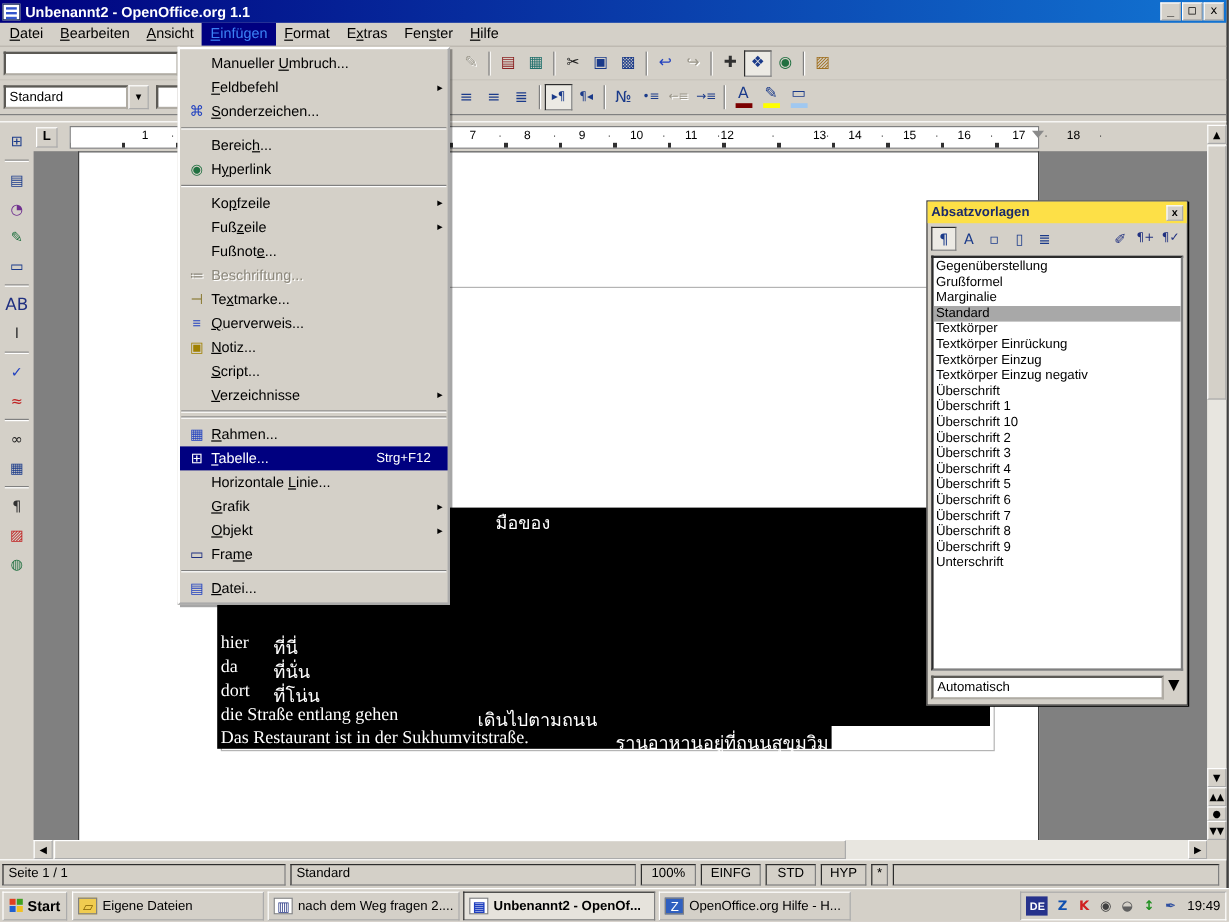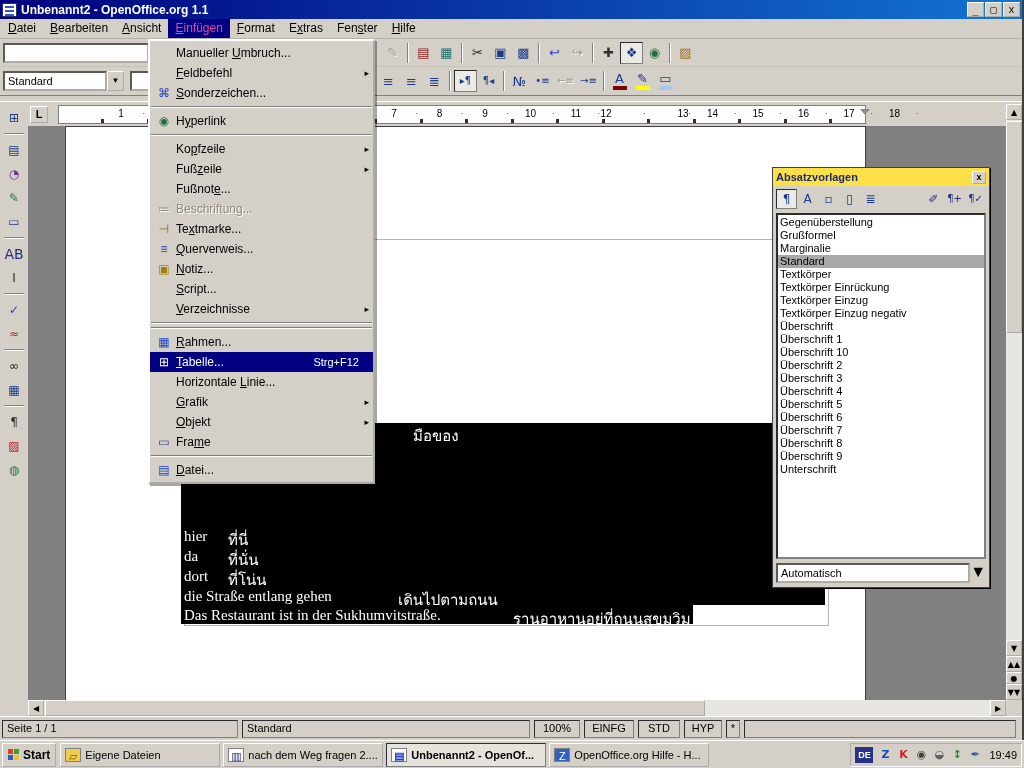--- a/index.html
+++ b/index.html
@@ -17,21 +17,21 @@
   #titlebar .appicon:before { content:""; position:absolute; left:2px; top:2px; right:2px; height:2px;
     background:#3355cc; box-shadow:0 4px 0 #3355cc, 0 8px 0 #3355cc; }
   #titlebar .title { font-size:12px; font-weight:bold; flex:1; white-space:nowrap; }
   .capbtn { width:17px; height:15px; background:#d4d0c8; border:1px outset #fff;
     color:#000; font-size:10px; line-height:13px; text-align:center; margin-left:1px;
     font-family:"DejaVu Sans Mono",monospace; }
 
   #menubar { height:20px; display:flex; align-items:center; font-size:12px;
     border-bottom:1px solid #b8b4ac; padding-left:1px; }
   .mbi { padding:2px 7px 3px 7px; color:#000; }
-  .mbi.active { background:#000080; color:#ec4899; }
+  .mbi.active { background:#000080; color:#3b82f6; }
 
   .toolbar { height:28px; display:flex; align-items:center; padding:0 3px; }
   #toolbar1 { border-bottom:1px solid #c8c4bc; }
   .field { height:20px; background:#fff; border:2px inset #b0aca4; font-size:11px;
     padding:1px 3px; font-family:"Liberation Sans",sans-serif; }
   #url-field { width:146px; }
   #stylebox { width:104px; height:20px; }
   .combo { display:flex; align-items:center; }
   .combo .drop { width:17px; height:20px; background:#d4d0c8; border:1px outset #fff;
     font-size:8px; text-align:center; line-height:18px; color:#000; }
@@ -435,20 +435,24 @@
       <span class="mic"></span>
       <span class="lbl"><u>F</u>eldbefehl</span>
       <span class="sub">▸</span>
     </div>
     <div class="mi">
       <span class="mic" style="color: rgb(32, 64, 192);">⌘</span>
       <span class="lbl"><u>S</u>onderzeichen...</span>
     </div>
     <div class="msep"></div>
     <div class="mi">
+      <span class="mic"></span>
+      <span class="lbl">Bereic<u>h</u>...</span>
+    </div>
+    <div class="mi">
       <span class="mic" style="color: rgb(32, 112, 64);">◉</span>
       <span class="lbl">H<u>y</u>perlink</span>
     </div>
     <div class="msep"></div>
     <div class="mi">
       <span class="mic"></span>
       <span class="lbl">Ko<u>p</u>fzeile</span>
       <span class="sub">▸</span>
     </div>
     <div class="mi">

